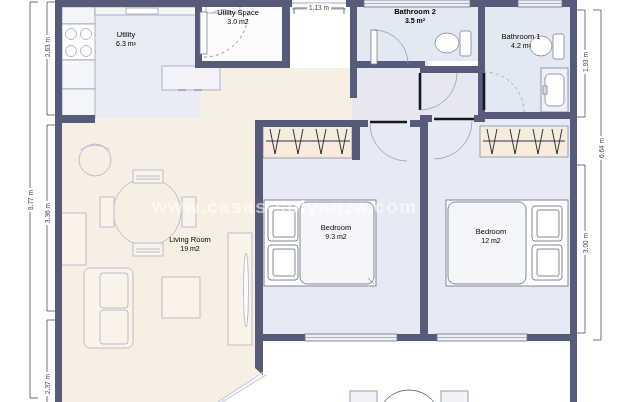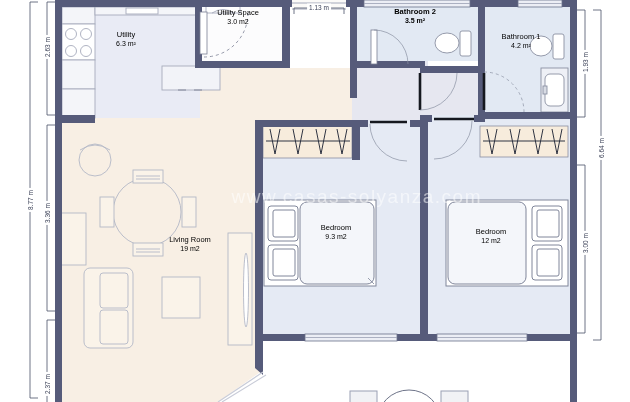--- a/index.html
+++ b/index.html
@@ -6,23 +6,23 @@
   #stage{position:relative;width:630px;height:402px;background:#ffffff;overflow:hidden;
          font-family:"Liberation Sans",sans-serif;}
   #plan-svg{position:absolute;left:0;top:0;}
   .room-label{position:absolute;text-align:center;color:#000000;transform:translate(-50%,0);
               pointer-events:none;}
   .room-name{font-size:7.5px;line-height:9px;white-space:nowrap;}
   .room-area{font-size:7px;line-height:9px;white-space:nowrap;}
   .dim{position:absolute;font-size:6.5px;color:#3c4258;background:#ffffff;padding:0 2px;
        white-space:nowrap;transform:translate(-50%,-50%);}
   .dim.v{transform:translate(-50%,-50%) rotate(-90deg);}
-  #watermark{position:absolute;left:152px;top:186px;width:330px;text-align:right;
+  #watermark{position:absolute;left:152px;top:196px;width:330px;text-align:left;
              font-size:19px;letter-spacing:1.5px;color:rgba(255,255,255,0.55);
-             font-weight:normal;pointer-events:none;}
+             font-weight:bold;pointer-events:none;}
 </style>
 </head>
 <body>
 
 <div id="stage">
 
 <svg id="plan-svg" width="630" height="402" viewBox="0 0 630 402">
 
   <g>
     <polygon points="62,68 360,68 360,127 263,127 263,370 218,402 62,402" fill="#f8efe4"></polygon>

